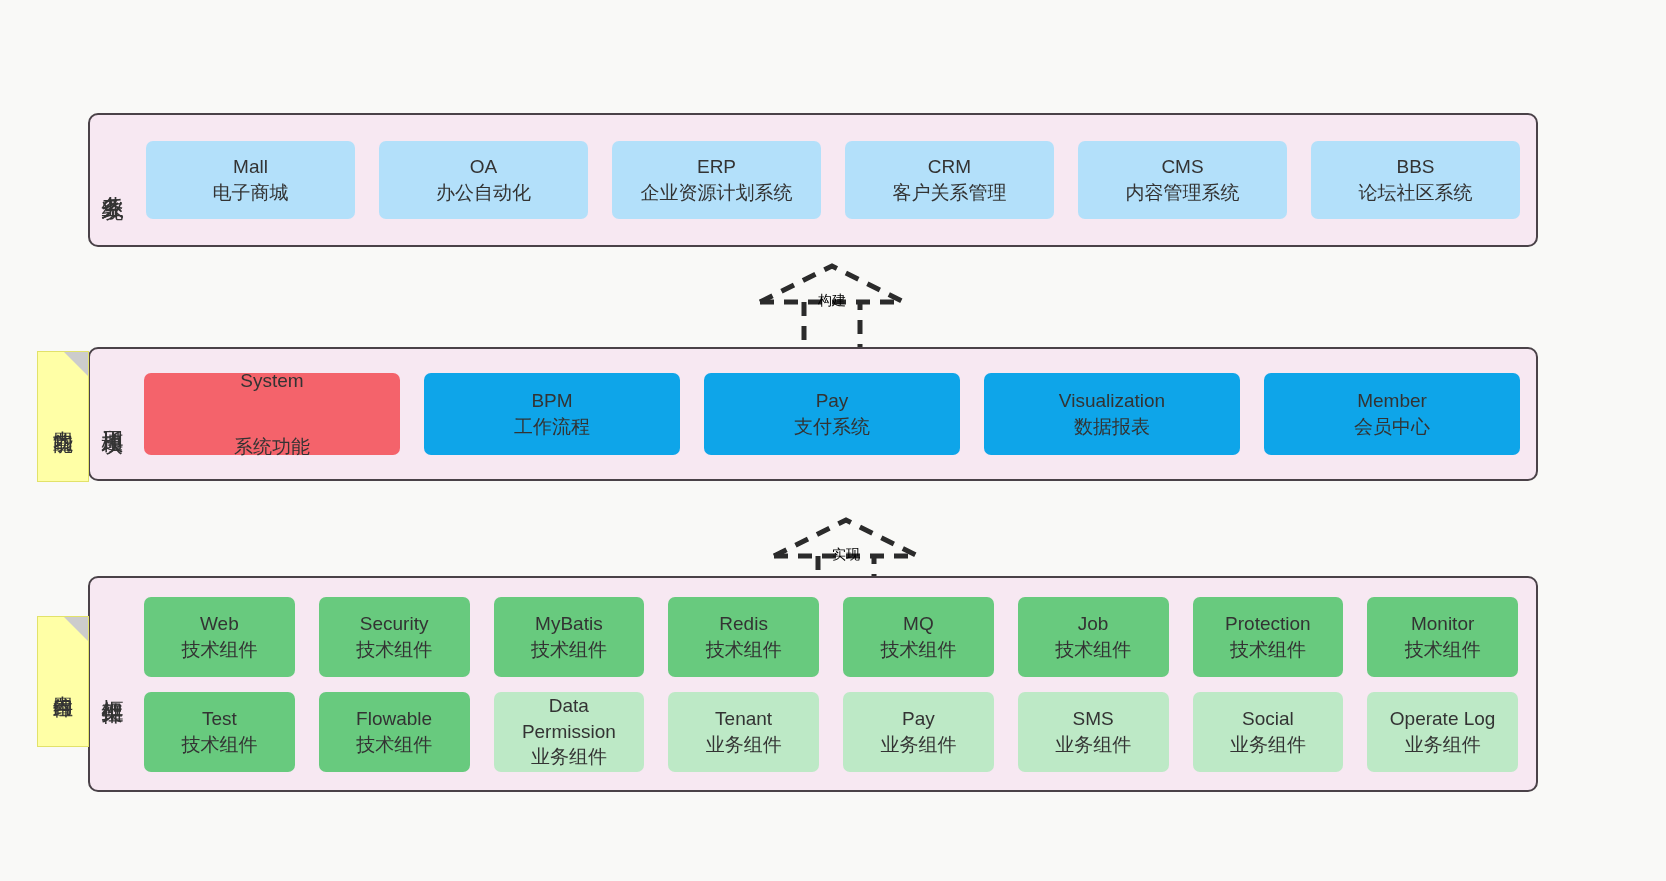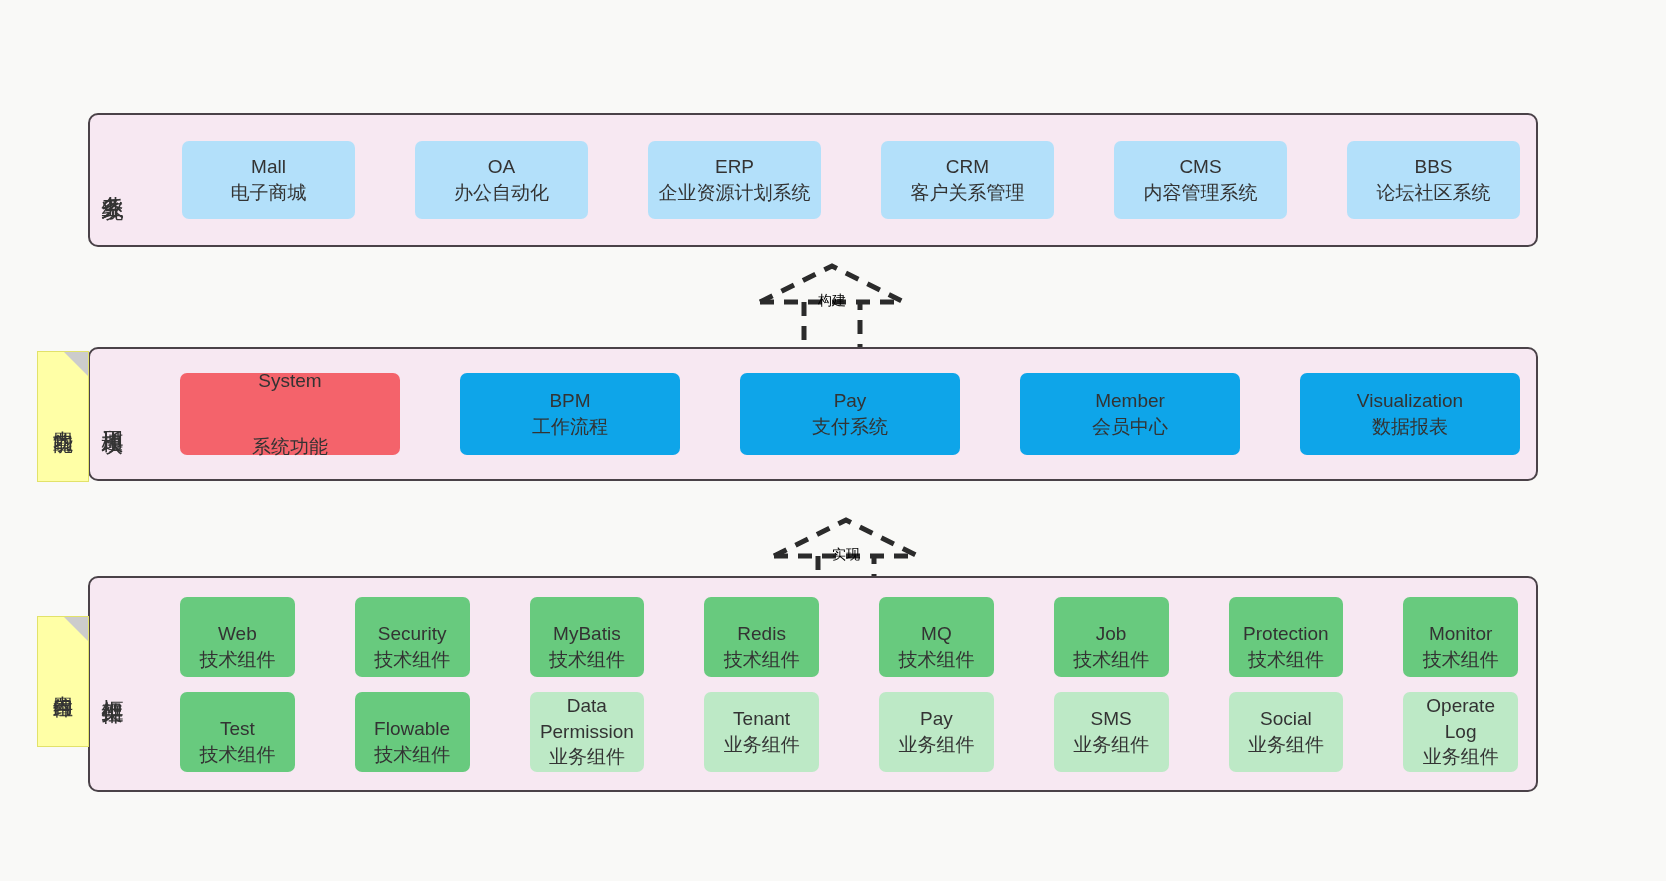--- a/index.html
+++ b/index.html
@@ -71,41 +71,40 @@
     display: flex;
     flex-direction: column;
     align-items: center;
     justify-content: center;
     text-align: center;
     font-size: 19px;
     line-height: 1.36;
     color: #333333;
     padding: 4px 6px;
     user-select: none;
-    margin-left: 36px;
   }
   .card .en { display: block; }
   .card .cn { display: block; }
 
   .biz-layer  { left: 88px;  top: 113px; width: 1450px; height: 134px; }
   .biz-layer .layer-body { padding-left: 10px; }
   .biz-layer .row { height: 78px; }
 
   .mod-layer  { left: 88px;  top: 347px; width: 1450px; height: 134px; }
   .mod-layer .row { height: 82px; }
 
   .fw-layer   { left: 88px;  top: 576px; width: 1450px; height: 216px; }
   .fw-layer .layer-body { gap: 15px; padding: 0 18px 0 8px; }
   .fw-layer .row { height: 80px; }
 
   
   .c-blue        { background: #b3e0fa; }
   .c-red         { background: #f4636b; gap: 40px; }
   .c-pink        { background: #0ea5e9; }
-  .c-green       { background: #68ca7e; justify-content: flex-end; }
+  .c-green       { background: #68ca7e; }
   .c-lightgreen  { background: #bde9c6; }
 
   
   .note {
     position: absolute;
     box-sizing: border-box;
     background: #ffffa6;
     border: 1px solid #e2e26a;
     display: flex;
     align-items: center;
@@ -204,26 +203,26 @@
         </div>
         <div class="card c-pink">
           <span class="en">BPM</span>
           <span class="cn">工作流程</span>
         </div>
         <div class="card c-pink">
           <span class="en">Pay</span>
           <span class="cn">支付系统</span>
         </div>
         <div class="card c-pink">
+          <span class="en">Visualization</span>
+          <span class="cn">数据报表</span>
+        </div>
+        <div class="card c-pink">
           <span class="en">Member</span>
           <span class="cn">会员中心</span>
-        </div>
-        <div class="card c-pink">
-          <span class="en">Visualization</span>
-          <span class="cn">数据报表</span>
         </div>
       </div>
     </div>
   </div>
 
   <div class="arrow arrow-impl">
     <svg width="160" height="96" viewBox="0 0 160 96">
       <path d="M8 44 L80 8 L152 44" fill="none" stroke="#2b2b2b" stroke-width="5" stroke-dasharray="14 10"></path>
       <path d="M8 44 L152 44" fill="none" stroke="#2b2b2b" stroke-width="5" stroke-dasharray="14 10"></path>
       <path d="M52 44 L52 92 L108 92 L108 44" fill="none" stroke="#2b2b2b" stroke-width="5" stroke-dasharray="14 10"></path>

